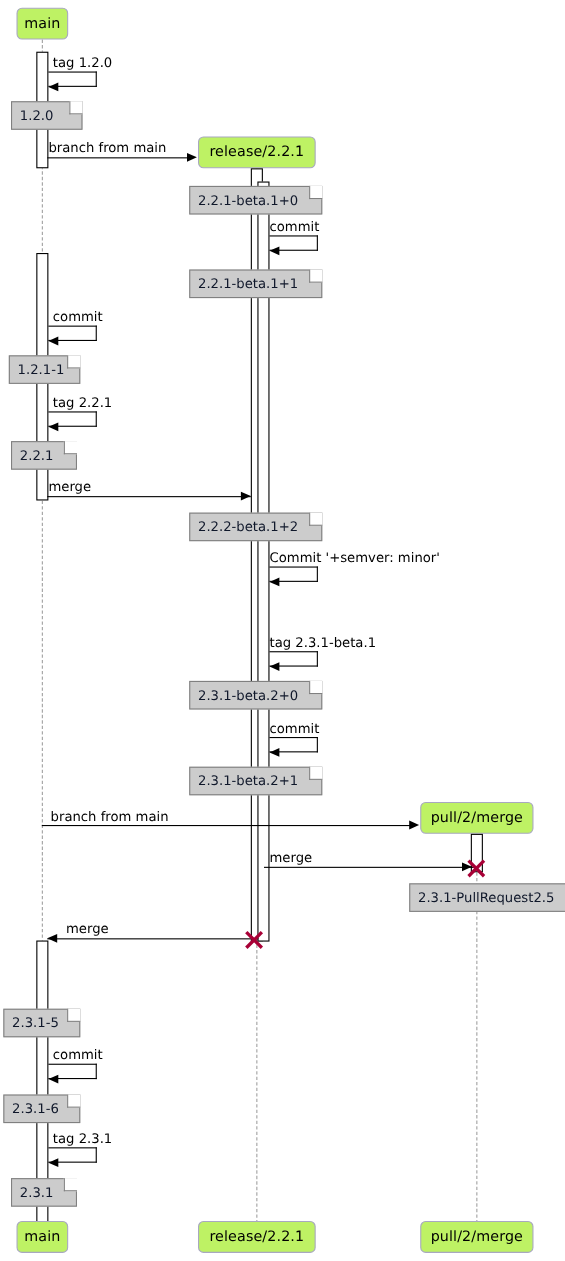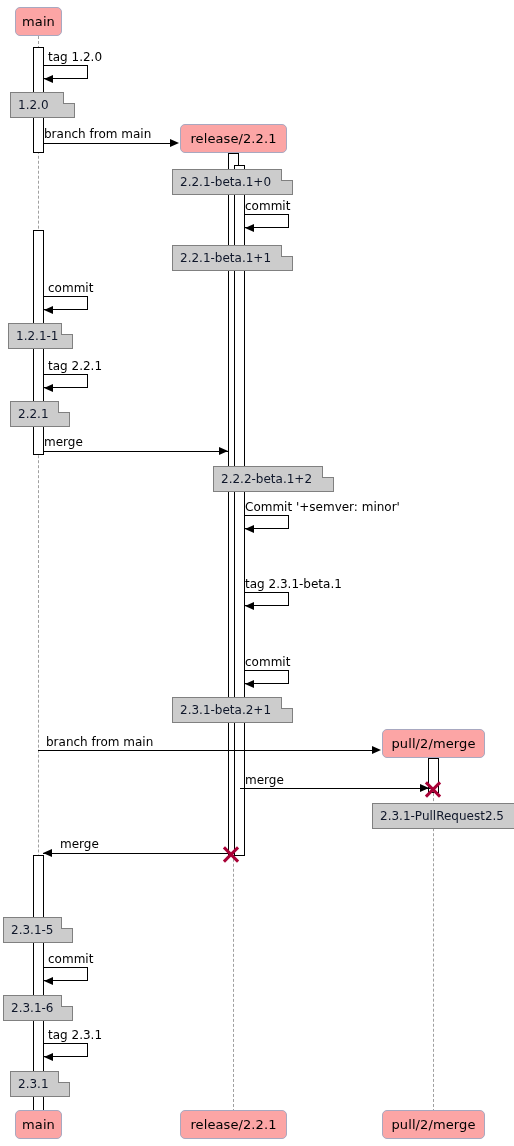--- a/index.html
+++ b/index.html
@@ -14,21 +14,21 @@
     position: relative;
     width: 514px;
     height: 1146px;
     background: #FFFFFF;
     overflow: hidden;
   }
   
   .participant {
     position: absolute;
     box-sizing: border-box;
-    background: #fca5a5;
+    background: #bef264;
     border: 1px solid #A8A8C0;
     border-radius: 5px;
     color: #000000;
     font-size: 13px;
     line-height: 1;
     display: flex;
     align-items: center;
     justify-content: center;
     white-space: nowrap;
     letter-spacing: 0.1px;
@@ -220,34 +220,38 @@
 
   <div class="vnote" style="left:10px; top:401px; width:60px;text-align:center;">
     <span>2.2.1</span>
     <span class="fold"></span>
   </div>
 
   <div class="msg-label" style="left:44px; top:436px;">merge</div>
   <div class="msg-line" style="left:43px; top:451px; width:185px;"></div>
   <div class="arrow-right" style="left:219px; top:447px;"></div>
 
-  <div class="vnote" style="left:172px; top:466px; width:121px;margin-left:41px;">
+  <div class="vnote" style="left:172px; top:466px; width:121px;">
     <span>2.2.2-beta.1+2</span>
     <span class="fold"></span>
   </div>
 
   <div class="msg-label" style="left:245px; top:501px;">Commit '+semver: minor'</div>
   <div class="selfmsg" style="left:245px; top:515px; width:44px; height:14px;"></div>
   <div class="arrow-left" style="left:245px; top:525px;"></div>
 
 
   <div class="msg-label" style="left:245px; top:578px;">tag 2.3.1-beta.1</div>
   <div class="selfmsg" style="left:245px; top:592px; width:44px; height:14px;"></div>
   <div class="arrow-left" style="left:245px; top:602px;"></div>
 
+  <div class="vnote" style="left:172px; top:619px; width:121px;">
+    <span>2.3.1-beta.2+0</span>
+    <span class="fold"></span>
+  </div>
 
   <div class="msg-label" style="left:245px; top:656px;">commit</div>
   <div class="selfmsg" style="left:245px; top:670px; width:44px; height:14px;"></div>
   <div class="arrow-left" style="left:245px; top:680px;"></div>
 
   <div class="vnote" style="left:172px; top:697px; width:121px;text-align:center;">
     <span>2.3.1-beta.2+1</span>
     <span class="fold"></span>
   </div>
 

